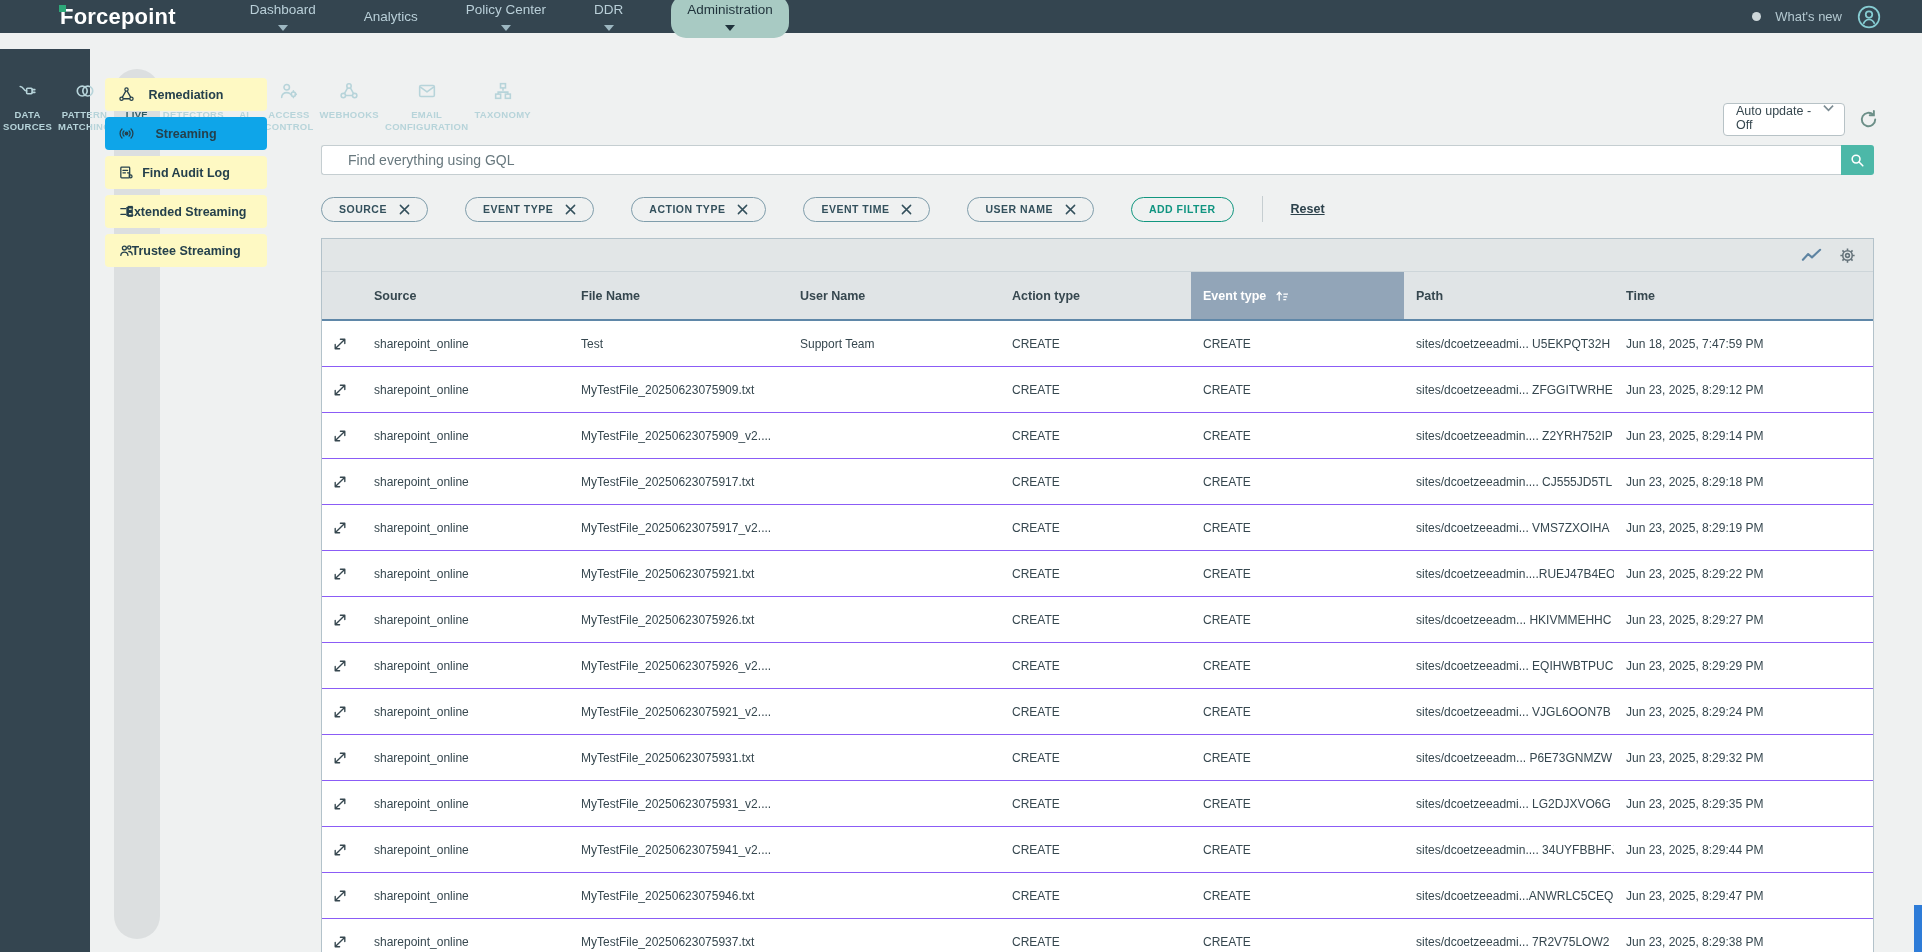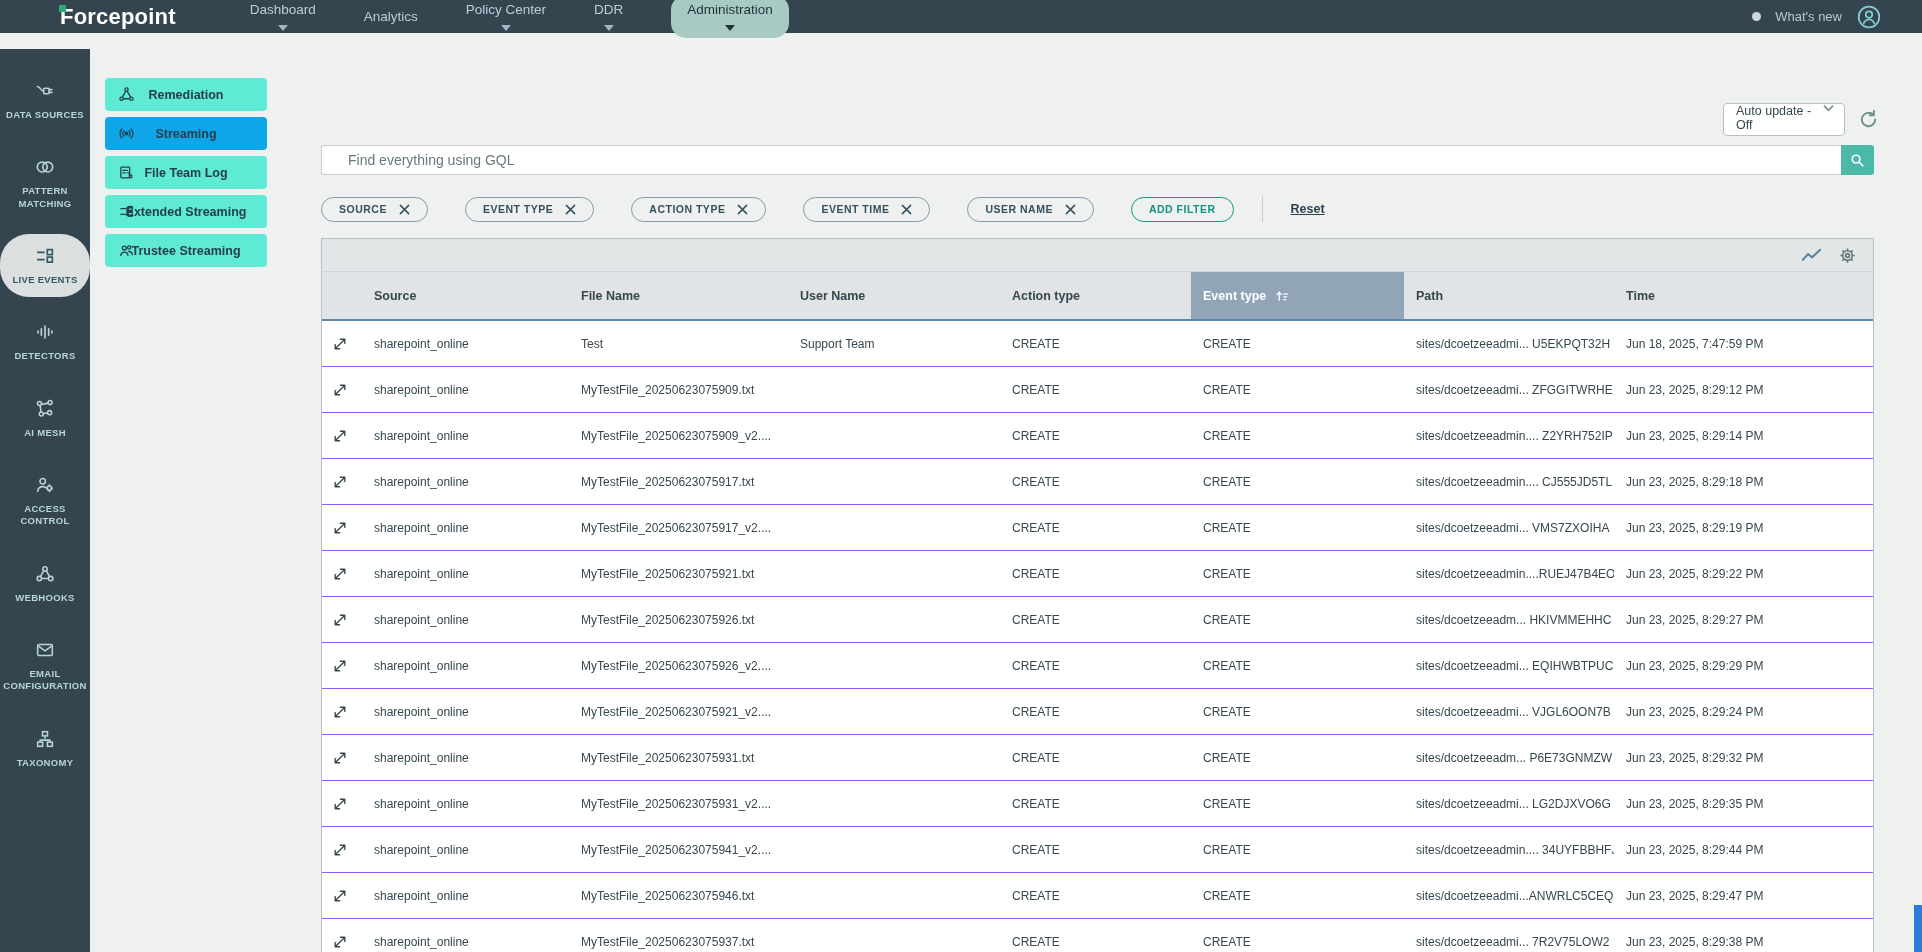--- a/index.html
+++ b/index.html
@@ -25,32 +25,32 @@
   .nav-item.pill{ background:#a8cac3; color:#1f323b; border-radius:15px;
     padding:7px 16px; }
   .nav-item.pill .chev{ border-top-color:#1f323b; }
   .topbar-right{ margin-left:auto; margin-right:26px; display:flex;
     align-items:center; gap:14px; }
   .notif-dot{ width:9px; height:9px; border-radius:50%; background:#cdd7da; }
   .whats-new{ font-size:13px; color:#b4c9d1; }
 
   
   .rail{ position:absolute; top:49px; left:0; width:90px; bottom:0;
-    background:#344550; display:flex; flex-direction:column; padding-top:20px; }
+    background:#344550; display:flex; flex-direction:row; padding-top:20px; }
   .rail-item{ display:flex; flex-direction:column; align-items:center; gap:7px;
     padding:11px 3px; margin-bottom:13px; color:#b7d4da; font-size:9.5px;
     font-weight:bold; text-align:center; line-height:1.3; letter-spacing:.3px;
     cursor:pointer; }
   .rail-item.active{ background:#dcdfe0; color:#2e5a64;border-radius:29px; }
 
   
   .submenu{ position:absolute; left:90px; top:49px; width:231px; bottom:0;
     padding-top:29px; }
   .sub-btn{ position:relative; width:162px; height:33px; margin:0 0 6px 15px;
-    background:#5eead4; border-radius:4px; display:flex; align-items:center;
+    background:#fef9c3; border-radius:4px; display:flex; align-items:center;
     justify-content:center; font-size:12.5px; font-weight:bold; color:#25404c;
     cursor:pointer; }
   .sub-btn.active{ background:#0ea5e9; }
   .sub-btn .sub-ico{ position:absolute; left:13px; top:8px; }
 
   
   .main{ position:absolute; left:321px; top:49px; width:1601px; bottom:0; }
 
   .update-row{ position:absolute; top:54px; right:42px; display:flex;
     align-items:center; gap:12px; }
@@ -237,21 +237,21 @@
     </svg>
     <span>Streaming</span>
   </div>
   <div class="sub-btn">
     <svg class="sub-ico" width="17" height="17" viewBox="0 0 24 24" fill="none" stroke="#25404c" stroke-width="1.8" stroke-linecap="round">
       <rect x="4" y="4.5" width="12.5" height="15" rx="1.2"></rect>
         <path d="M7 9h6.5M7 12.5h3.5"></path>
       <path d="M13.5 12.5h2.5v3.5"></path>
         <circle cx="17.8" cy="17.5" r="2"></circle>
     </svg>
-    <span>File Team Log</span>
+    <span>Find Audit Log</span>
   </div>
   <div class="sub-btn">
     <svg class="sub-ico" width="17" height="17" viewBox="0 0 24 24" fill="none" stroke="#25404c" stroke-width="1.8" stroke-linecap="round">
       <path d="M4 8h7M4 16h7"></path>
         <rect x="14.5" y="5" width="5.5" height="5.5"></rect>
         <rect x="14.5" y="13.2" width="5.5" height="5.5"></rect>
     </svg>
     <span>Extended Streaming</span>
   </div>
   <div class="sub-btn">

